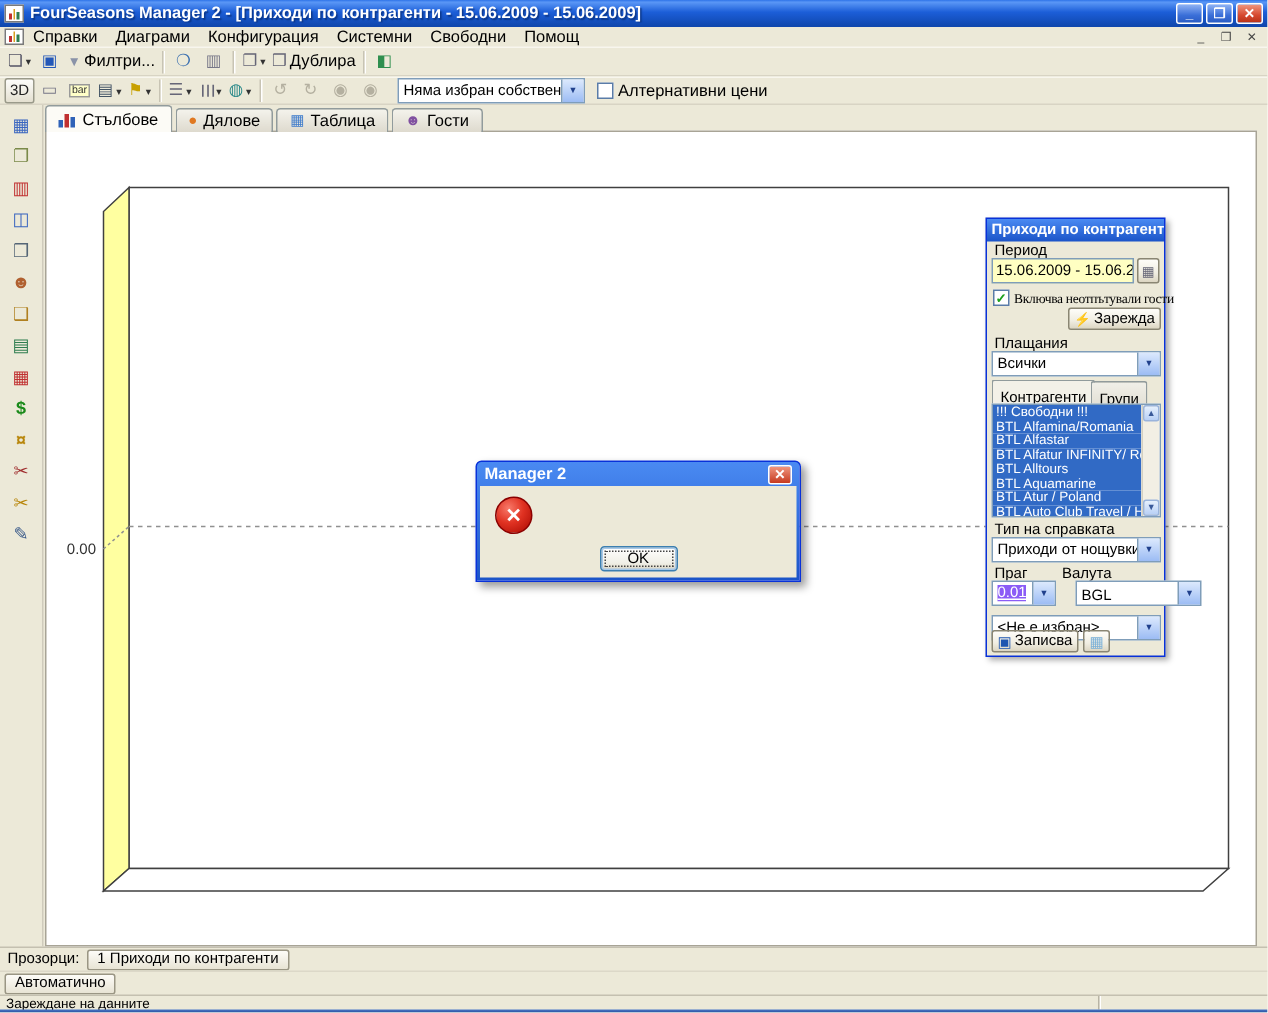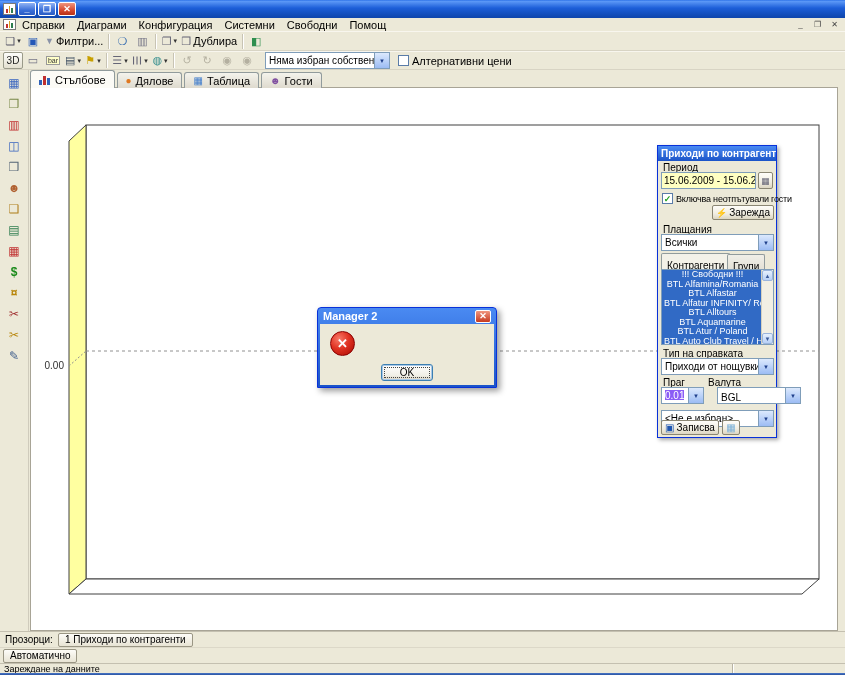--- a/index.html
+++ b/index.html
@@ -104,31 +104,31 @@
   .p-field { background:#ffffc2; border:1px solid #7f9db9; height:17px; display:flex;
     align-items:center; padding:0 2px; font-size:10px; white-space:nowrap; overflow:hidden; }
   .p-btn { border:1px solid #8a8673; border-radius:2px;
     background:linear-gradient(180deg,#fefdf9,#f0ede1 60%,#dcd6c2); display:flex; align-items:center;
     justify-content:center; gap:2px; font-size:10px; }
   .ptab { height:15px; display:inline-flex; align-items:center; padding:11px 5px;
     border:1px solid #919b9c; border-bottom:none; border-radius:2px 2px 0 0;
     background:linear-gradient(#f0efe8,#ddd9cc); font-size:10px; margin-right:1px; }
   .ptab.active { background:#f3f1e8; height:16px; }
   .listbox { background:#fff; border:1px solid #7f9db9; display:flex; overflow:hidden; }
-  .list-items { flex:1; overflow:hidden;text-align:center; }
+  .list-items { flex:1; overflow:hidden; }
   .list-item { background:#316ac5; color:#fff; font-size:9px; line-height:9.5px;
     padding-left:2px; white-space:nowrap; overflow:hidden; }
   .vscroll { width:12px; background:#f2efe4; border-left:1px solid #d4d0c0; display:flex;
     flex-direction:column; justify-content:space-between; }
   .scr-btn { height:11px; background:linear-gradient(180deg,#e6f0fd,#b8d0f6); border:1px solid #9ab4dc;
     border-radius:2px; color:#3a5a9a; font-size:6px; display:flex; align-items:center; justify-content:center; }
   .sel { background:#8b5cf6; color:#fff;text-decoration:underline; }
 
   
-  .dialog { position:absolute; left:317px; top:307px; width:180px; height:81px;
+  .dialog { position:absolute; left:317px; top:307px; width:217px; height:81px;
     background:linear-gradient(180deg,#4a8af2,#1b54c8); border:1px solid #0831d9; border-radius:4px 4px 0 0;
     box-shadow:3px 3px 6px rgba(0,0,0,.4); z-index:10; }
   .dialog-title { height:16px; display:flex; align-items:center; padding:0 5px; color:#fff;
     font-weight:bold; font-size:11px; }
   .dlg-close { margin-left:auto; width:16px; height:13px; border:1px solid #fff; border-radius:2px;
     background:linear-gradient(180deg,#f0967f,#c63a20); color:#fff; font-size:9px; font-weight:bold;
     display:flex; align-items:center; justify-content:center; }
   .dialog-body { position:absolute; left:2px; right:2px; top:16px; bottom:2px; background:#ece9d8; }
   .err-icon { position:absolute; left:10px; top:7px; width:25px; height:25px; border-radius:50%;
     background:radial-gradient(circle at 35% 30%, #f87a6a 0%, #e03222 45%, #a80800 100%);
@@ -159,20 +159,21 @@
 </style>
 </head>
 <body>
 
 <div class="titlebar">
   <span class="mini-icon">
       <i></i>
       <i></i>
       <i></i>
     </span>
+  <span class="title">FourSeasons Manager 2 - [Приходи по контрагенти - 15.06.2009 - 15.06.2009]</span>
   <span class="winbtn">_</span>
   <span class="winbtn">❐</span>
   <span class="winbtn close">✕</span>
 </div>
 
 <div class="menubar">
   <span class="mini-icon" style="height:11px;">
       <i></i>
       <i></i>
       <i></i>
@@ -362,21 +363,21 @@
     <span>Приходи по контрагенти</span>
 
   </div>
   <div class="panel-body">
     <span class="p-abs p-label" style="left:5px; top:1px;">Период</span>
     <span class="p-abs p-field" style="left:3px; top:11px; width:95px;">15.06.2009 - 15.06.2009</span>
     <span class="p-abs p-btn" style="left:100px; top:11px; width:15px; height:17px;">
         <span style="color:#667;font-size:9px;">▦</span>
       </span>
     <span class="p-abs cb" style="left:4px; top:32px;">✓</span>
-    <span class="p-abs p-label" style="left:18px; top:33px; font-size:9px; letter-spacing:-0.2px;">Включва неотпътували гости</span>
+    <span class="p-abs p-label" style="left:18px; top:33px; font-size:9px; letter-spacing:-0.2px;font-family:Liberation Serif, serif;">Включва неотпътували гости</span>
     <span class="p-abs p-btn" style="left:54px; top:44px; width:62px; height:15px;">
       <span style="color:#e8a000;font-size:9px;">⚡</span>
       <span>Зарежда</span>
     </span>
     <span class="p-abs p-label" style="left:5px; top:63px;">Плащания</span>
     <span class="p-abs xp-combo" style="left:3px; top:73px; width:113px;">
       <span class="combo-val">Всички</span>
       <span class="combo-btn">
           <span>▼</span>
         </span>

